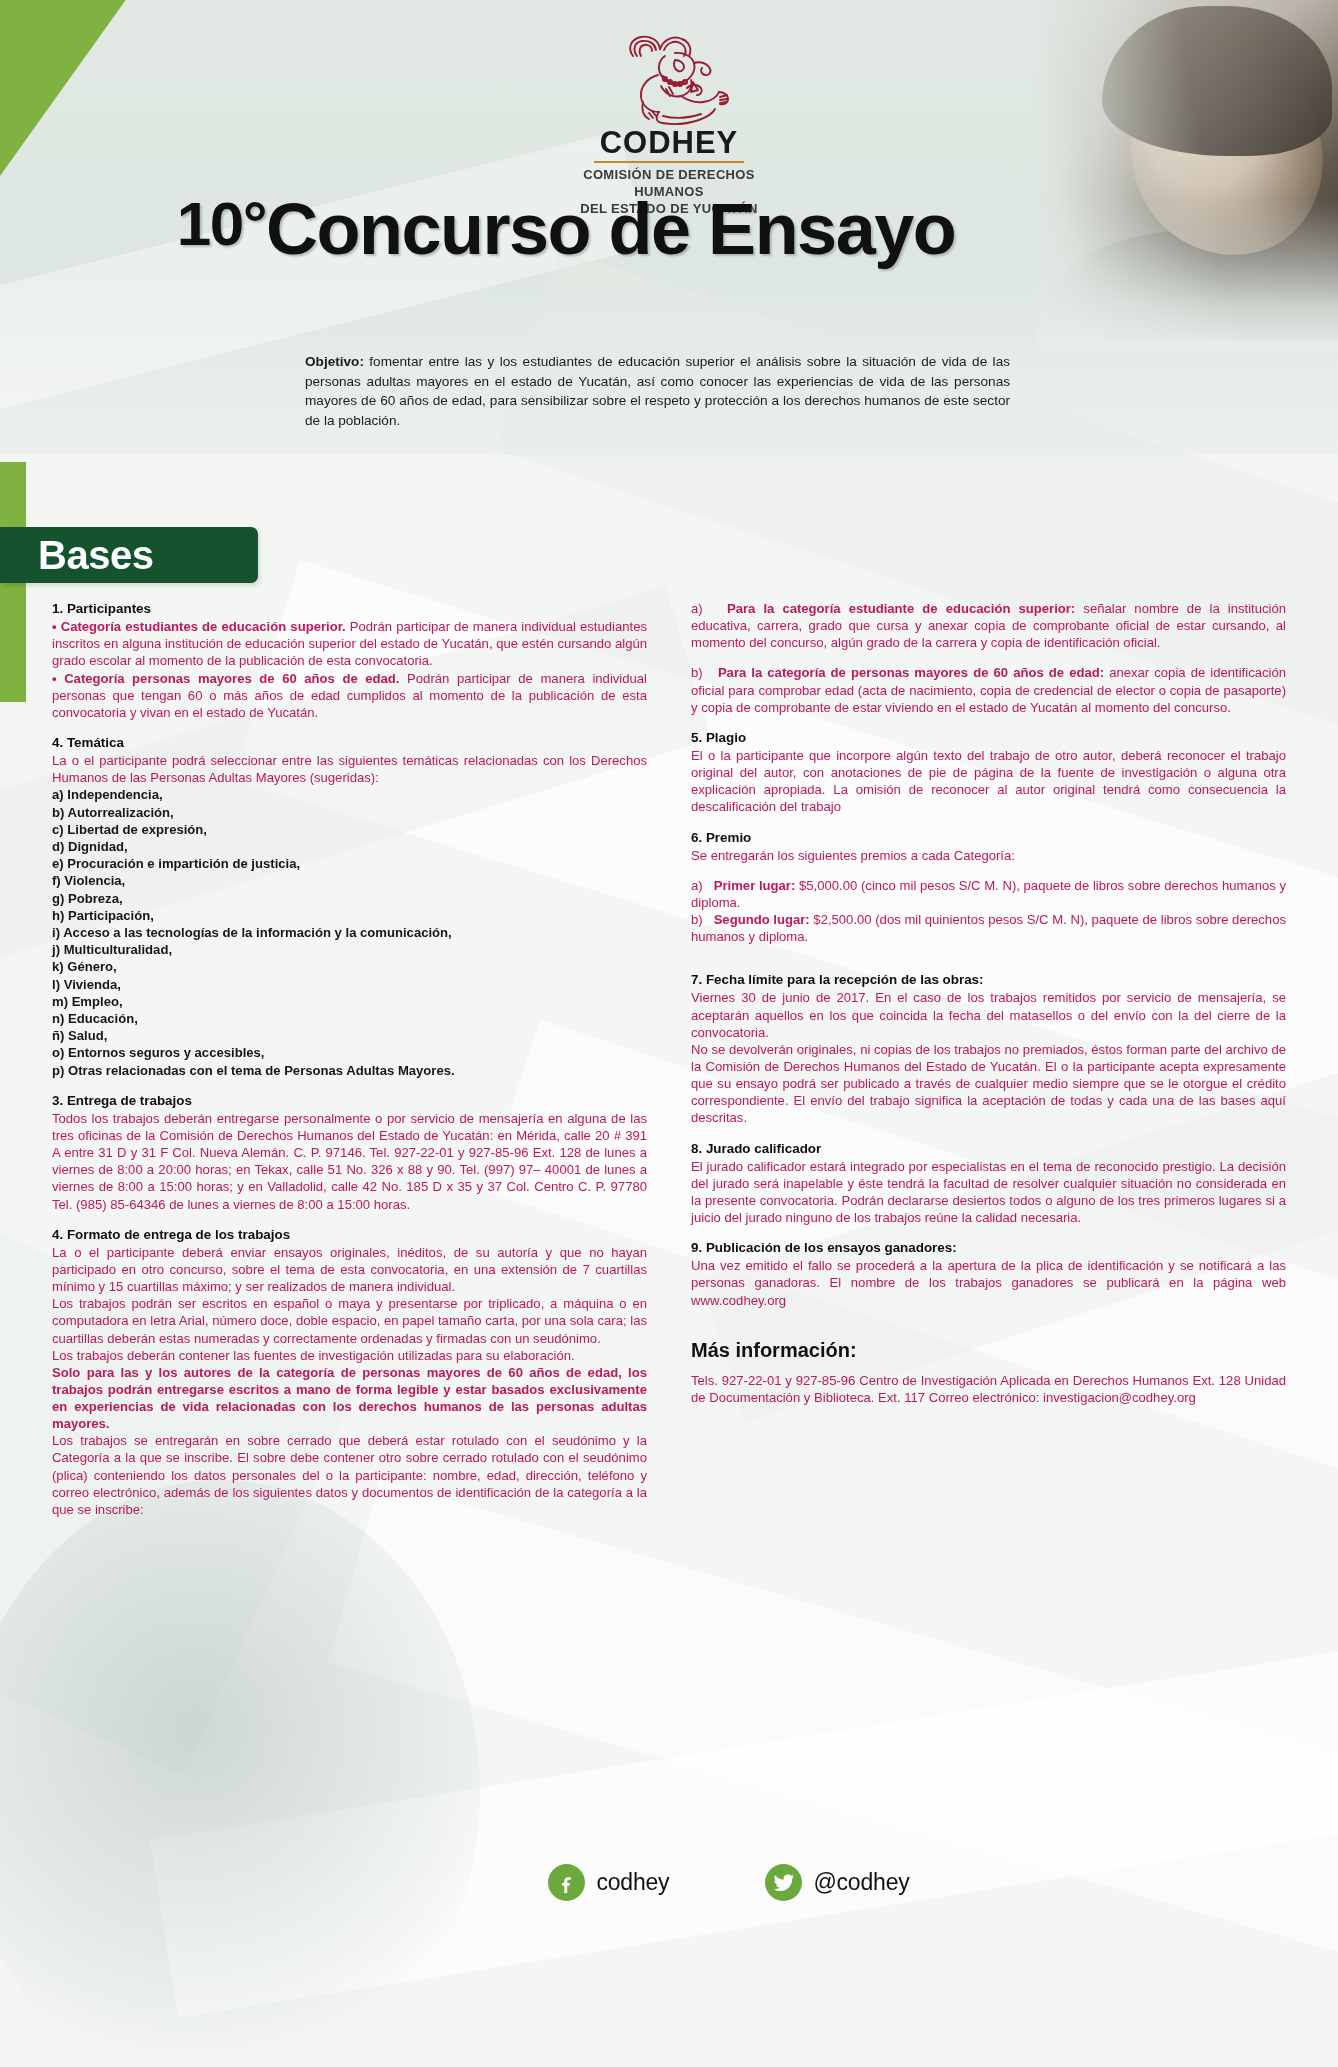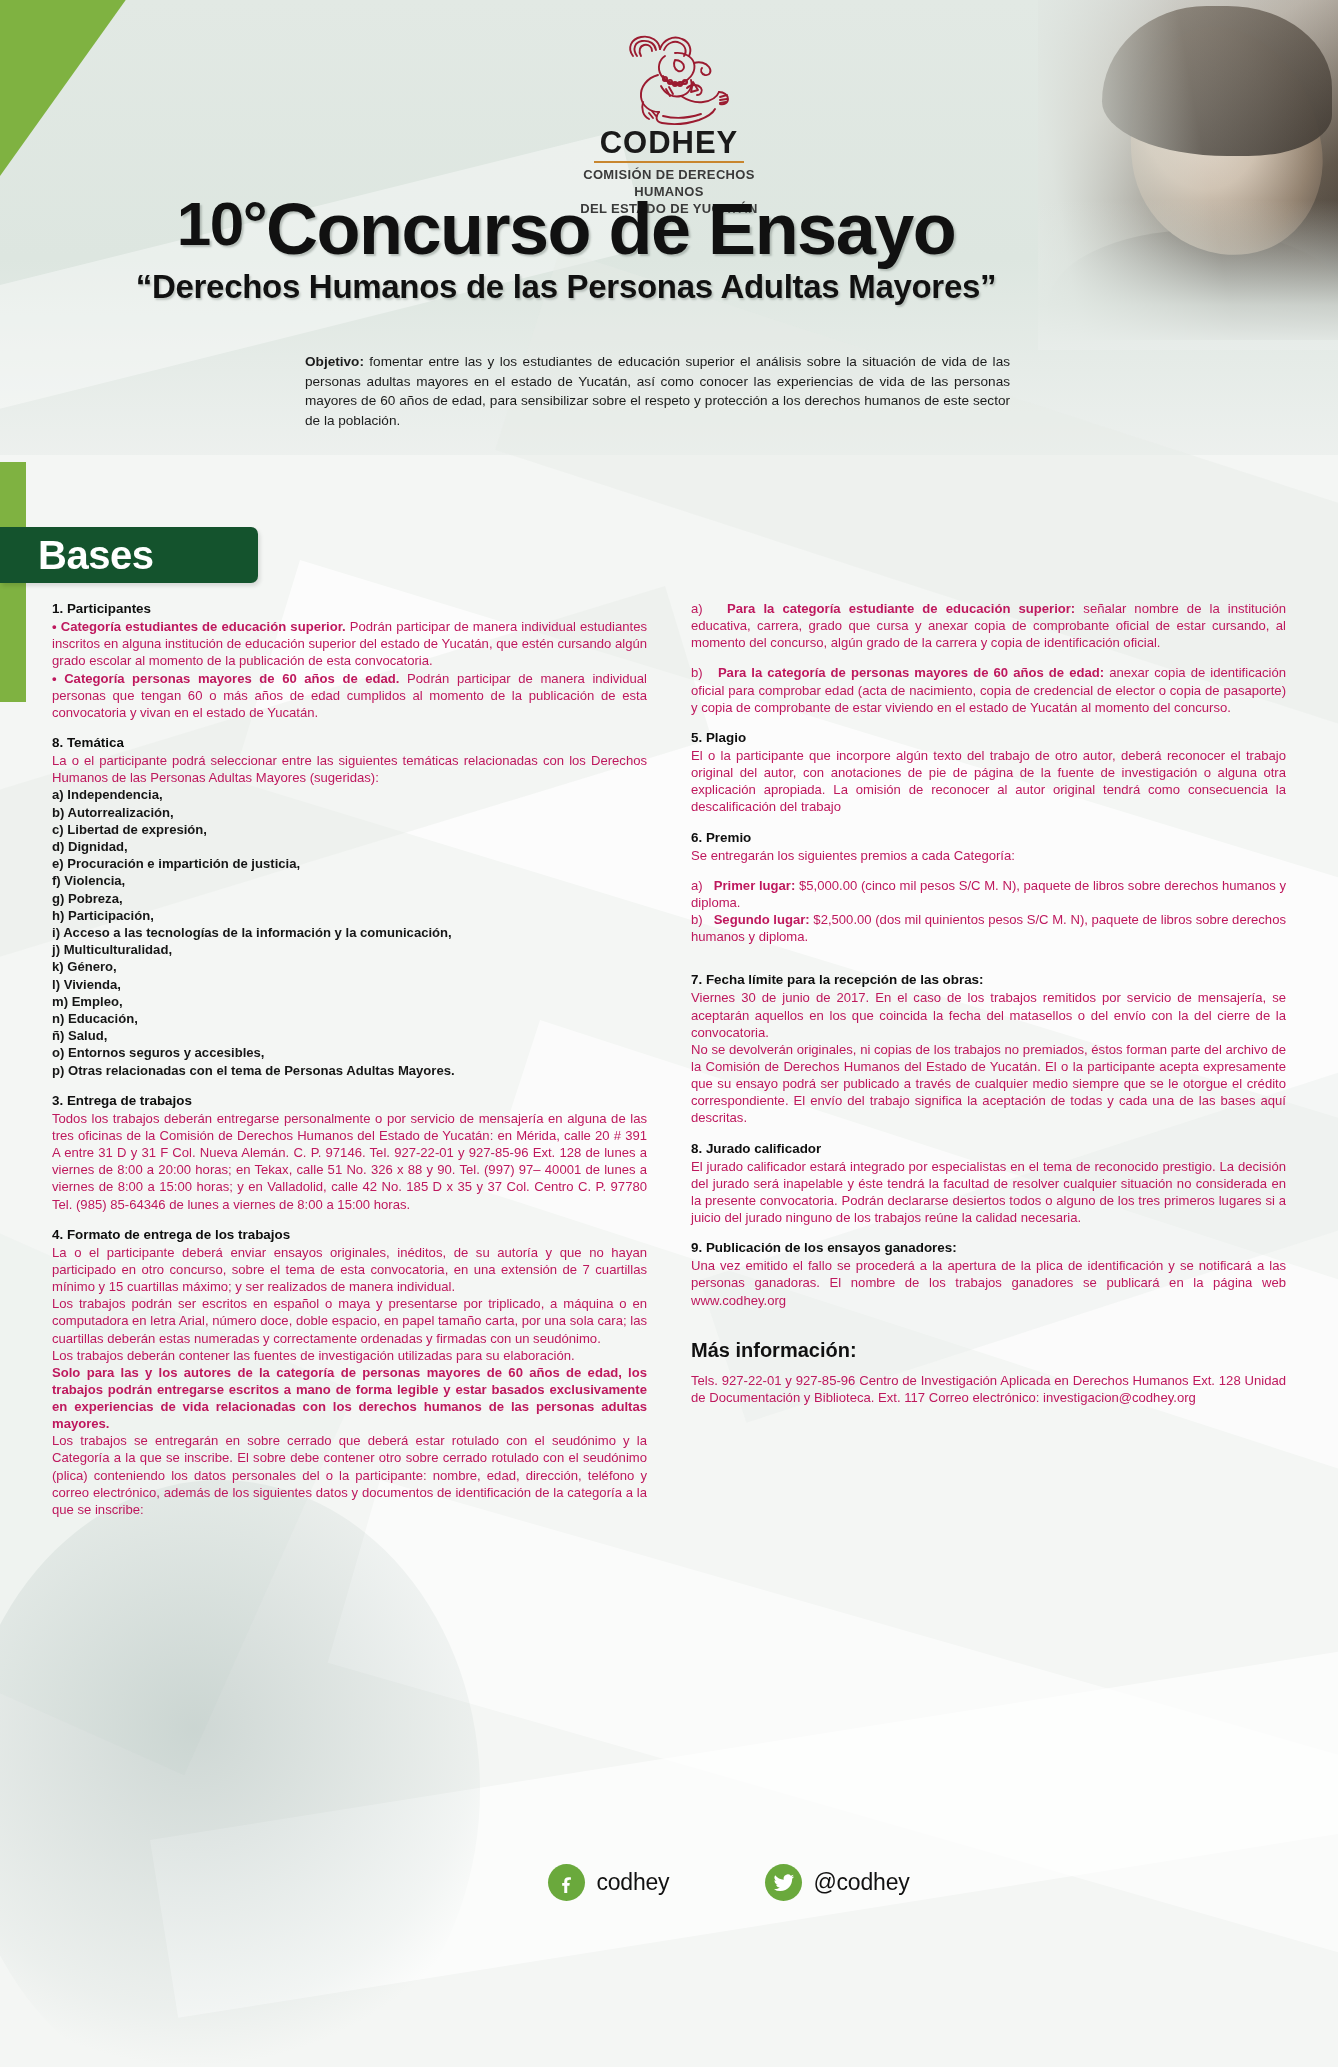--- a/index.html
+++ b/index.html
@@ -252,42 +252,41 @@
     <div class="logo-word">CODHEY</div>
     <div class="logo-rule"></div>
     <div class="logo-sub">
       <div>COMISIÓN DE DERECHOS HUMANOS</div>
       <div>DEL ESTADO DE YUCATÁN</div>
     </div>
   </div>
 
   <div class="headline">
     <div class="h-main"><span class="deg">10°</span><span>Concurso de Ensayo</span></div>
-    <div class="h-sub">“Derechos Humanos de las Personas Adultas Mayores”</div>
   </div>
 
   <div class="objetivo">
     <b>Objetivo:</b><span> fomentar entre las y los estudiantes de educación superior el análisis sobre la situación de vida de las personas adultas mayores en el estado de Yucatán, así como conocer las experiencias de vida de las personas mayores de 60 años de edad, para sensibilizar sobre el respeto y protección a los derechos humanos de este sector de la población.</span>
   </div>
 
   <div class="bases-tab">
     <span>Bases</span>
   </div>
 
   <div class="cols">
 
     <div class="col">
 
       <h3>1. Participantes</h3>
       <p><span class="bold">• Categoría estudiantes de educación superior.</span><span> Podrán participar de manera individual estudiantes inscritos en alguna institución de educación superior del estado de Yucatán, que estén cursando algún grado escolar al momento de la publicación de esta convocatoria.</span></p>
       <p><span class="bold">• Categoría personas mayores de 60 años de edad.</span><span> Podrán participar de manera individual personas que tengan 60 o más años de edad cumplidos al momento de la publicación de esta convocatoria y vivan en el estado de Yucatán.</span></p>
 
       <div class="sp"></div>
 
-      <h3>8. Temática</h3>
+      <h3>4. Temática</h3>
       <p>La o el participante podrá seleccionar entre las siguientes temáticas relacionadas con los Derechos Humanos de las Personas Adultas Mayores (sugeridas):</p>
       <div>
         <div class="list-item">a) Independencia,</div>
         <div class="list-item">b) Autorrealización,</div>
         <div class="list-item">c) Libertad de expresión,</div>
         <div class="list-item">d) Dignidad,</div>
         <div class="list-item">e) Procuración e impartición de justicia,</div>
         <div class="list-item">f) Violencia,</div>
         <div class="list-item">g) Pobreza,</div>
         <div class="list-item">h) Participación,</div>

